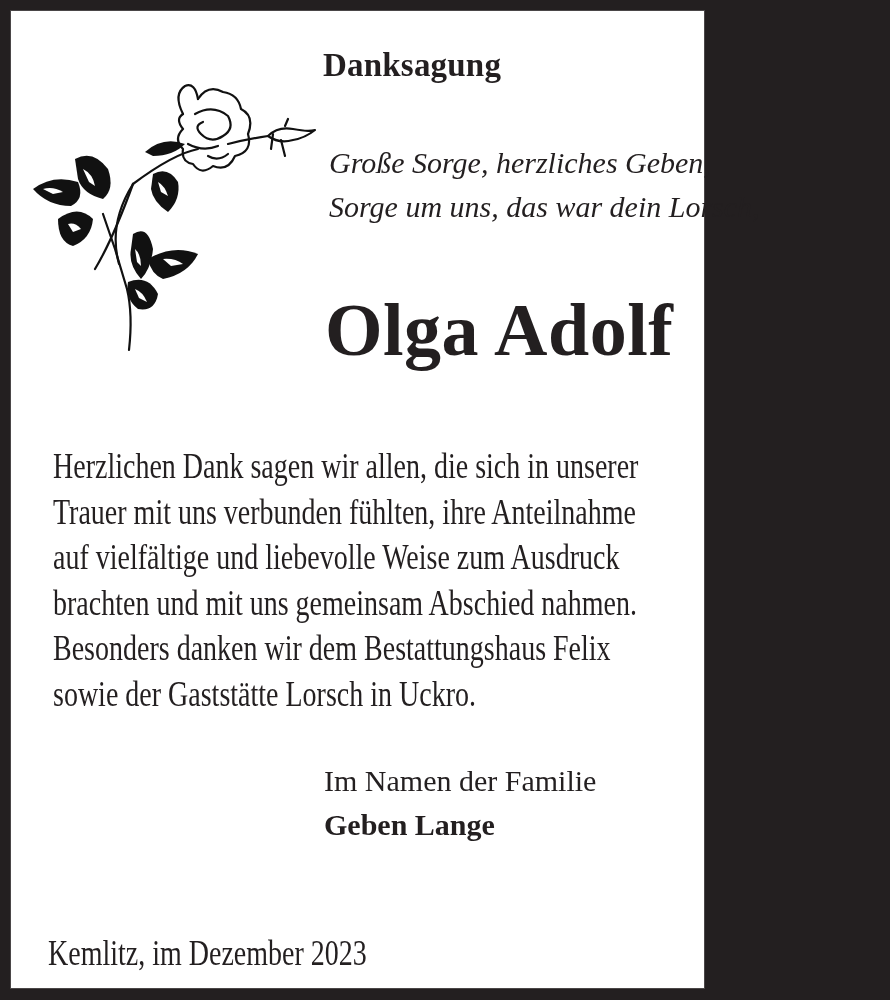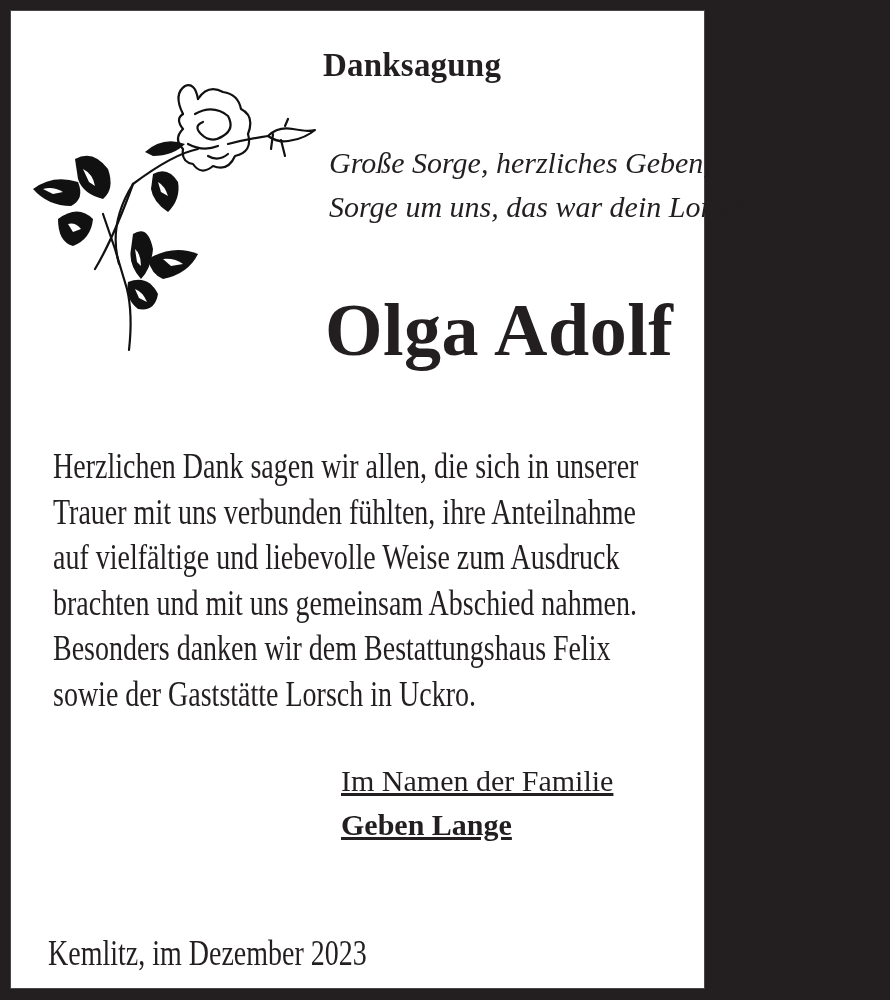--- a/index.html
+++ b/index.html
@@ -57,25 +57,24 @@
     .body-text {
       left: 42px;
       top: 433px;
       font-size: 35px;
       line-height: 45.5px;
       transform-origin: 0 0;
       transform: scaleX(0.80);
     }
     .body-text div { white-space: nowrap; }
     .signature {
-      left: 330px;
+      left: 313px;
       top: 748px;
       font-size: 30px;
       line-height: 44px;
-      text-decoration: underline;
     }
     .signature div { white-space: nowrap; }
     .signature .bold { font-weight: bold; }
     .footer {
       left: 37px;
       top: 925px;
       font-size: 35px;
       line-height: 1;
       transform-origin: 0 0;
       transform: scaleX(0.80);

